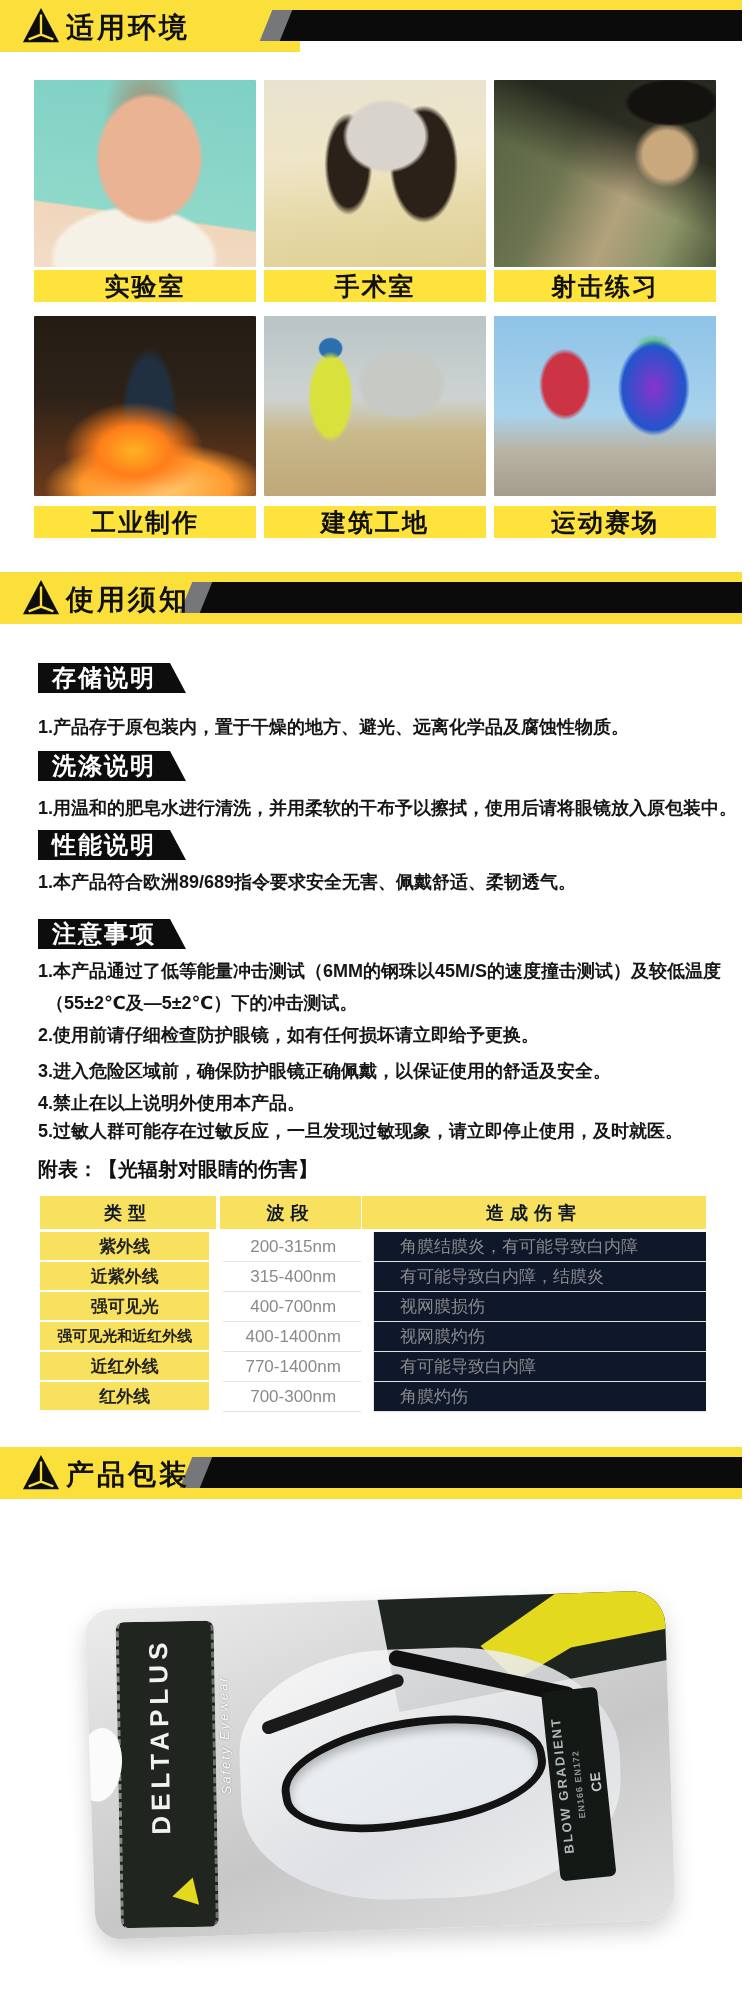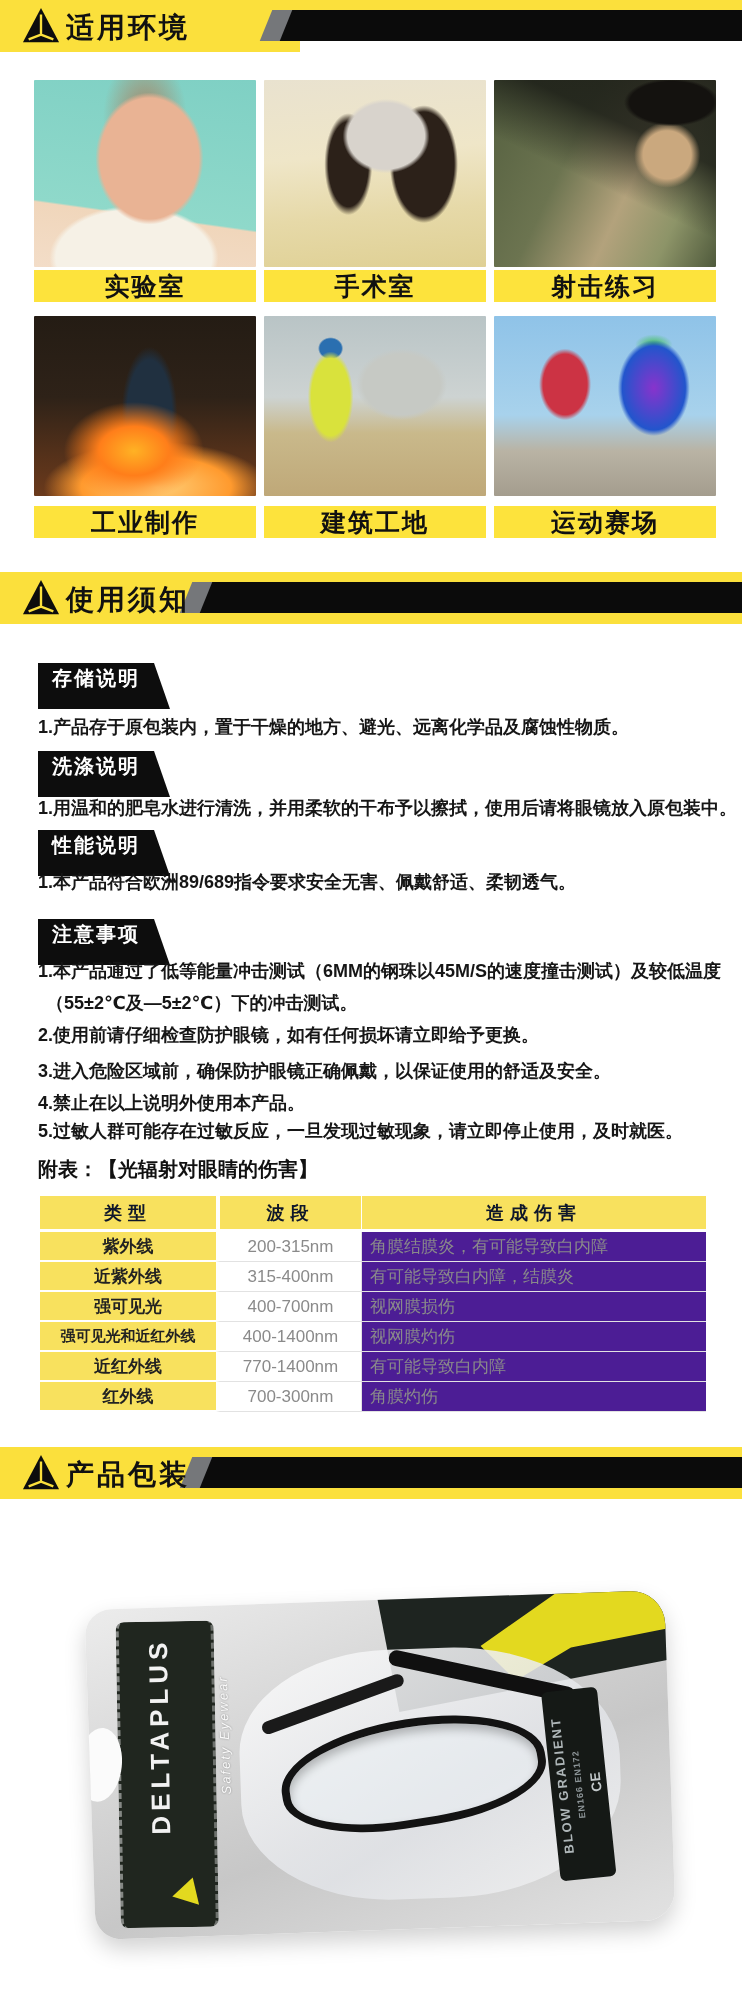--- a/index.html
+++ b/index.html
@@ -46,38 +46,38 @@
      radial-gradient(18px 16px at 30% 18%,#2a6fb0 0%,#2a6fb0 60%,rgba(42,111,176,0) 70%),
      linear-gradient(180deg,#b9c4c6 0%,#cdd3d2 45%,#c9b98b 65%,#bfa878 100%);}
   .ph-sport{background:
      radial-gradient(40px 55px at 32% 38%,#cc3344 0%,#cc3344 55%,rgba(204,51,68,0) 65%),
      radial-gradient(45px 60px at 72% 40%,#8833cc 0%,#2255cc 70%,rgba(34,85,204,0) 80%),
      radial-gradient(25px 14px at 72% 16%,#3bbf4e 0%,rgba(59,191,78,0) 75%),
      linear-gradient(180deg,#8fc3e8 0%,#a8d2ec 55%,#b9b3a4 75%,#a49d8e 100%);}
 
   
   .badge{position:absolute;left:38px;height:30px;background:#0d0d0d;color:#ffffff;
-         font-size:20px;font-weight:700;letter-spacing:2px;display:inline-flex;align-items:center;
-         padding:0 30px 16px 14px;clip-path:polygon(0 0,calc(100% - 16px) 0,100% 100%,0 100%);}
+         font-size:24px;font-weight:700;letter-spacing:2px;display:inline-flex;align-items:center;
+         padding:0 30px 0 14px;clip-path:polygon(0 0,calc(100% - 16px) 0,100% 100%,0 100%);}
   .body-line{position:absolute;left:38px;width:706px;font-size:18px;font-weight:700;color:#161616;line-height:26px;}
   .appendix-title{position:absolute;left:38px;font-size:20px;font-weight:700;color:#111;}
 
   
   .rtable{position:absolute;left:40px;top:1196px;width:666px;}
   .t-row{display:flex;}
   .t-c1{width:176px;background:#f8e15e;display:flex;align-items:center;justify-content:center;
         font-size:17px;font-weight:700;color:#222;border-bottom:2px solid #ffffff;box-sizing:border-box;}
   .t-c2{width:145px;display:flex;align-items:center;justify-content:center;font-size:17px;color:#8a8a8a;
         border-bottom:1px solid #e2e2e2;border-left:4px solid #ffffff;box-sizing:border-box;background:#ffffff;}
   .t-c3{width:345px;display:flex;align-items:center;font-size:17px;color:#8a8a8a;
-        border-bottom:1px solid #e2e2e2;border-left:1px solid #e2e2e2;box-sizing:border-box;background:#4c1d95;padding-left:8px;}
+        border-bottom:1px solid #e2e2e2;border-left:1px solid #e2e2e2;box-sizing:border-box;background:#0f172a;padding-left:26px;}
   .t-head .t-c1,.t-head .t-c2,.t-head .t-c3{background:#f8e15e;color:#0f172a;font-weight:700;font-size:18px;
         letter-spacing:6px;justify-content:center;padding-left:0;border-bottom:3px solid #ffffff;border-left-color:#ffffff;}
   .t-head{height:36px;}
-  .t-data{height:30px;}
+  .t-data{height:30px;gap:12px;}
 
   
   .bag-wrap{position:absolute;left:60px;top:1552px;width:640px;height:446px;}
   .bag-body{position:absolute;left:30px;top:48px;width:580px;height:330px;border-radius:26px 34px 30px 26px;
             background:linear-gradient(160deg,#ececec 0%,#d6d6d6 35%,#c7c7c7 60%,#e2e2e2 100%);
             transform:rotate(-2deg);box-shadow:0 10px 22px rgba(0,0,0,0.18);overflow:hidden;}
   .bag-panel{position:absolute;left:28px;top:14px;width:92px;height:306px;background:#20261f;
              border-radius:8px;transform:rotate(1deg);
              border-left:3px dashed rgba(255,255,255,.45);border-right:3px dashed rgba(255,255,255,.35);}
   .bag-brand{position:absolute;left:24px;top:16px;writing-mode:vertical-rl;transform:rotate(180deg);

